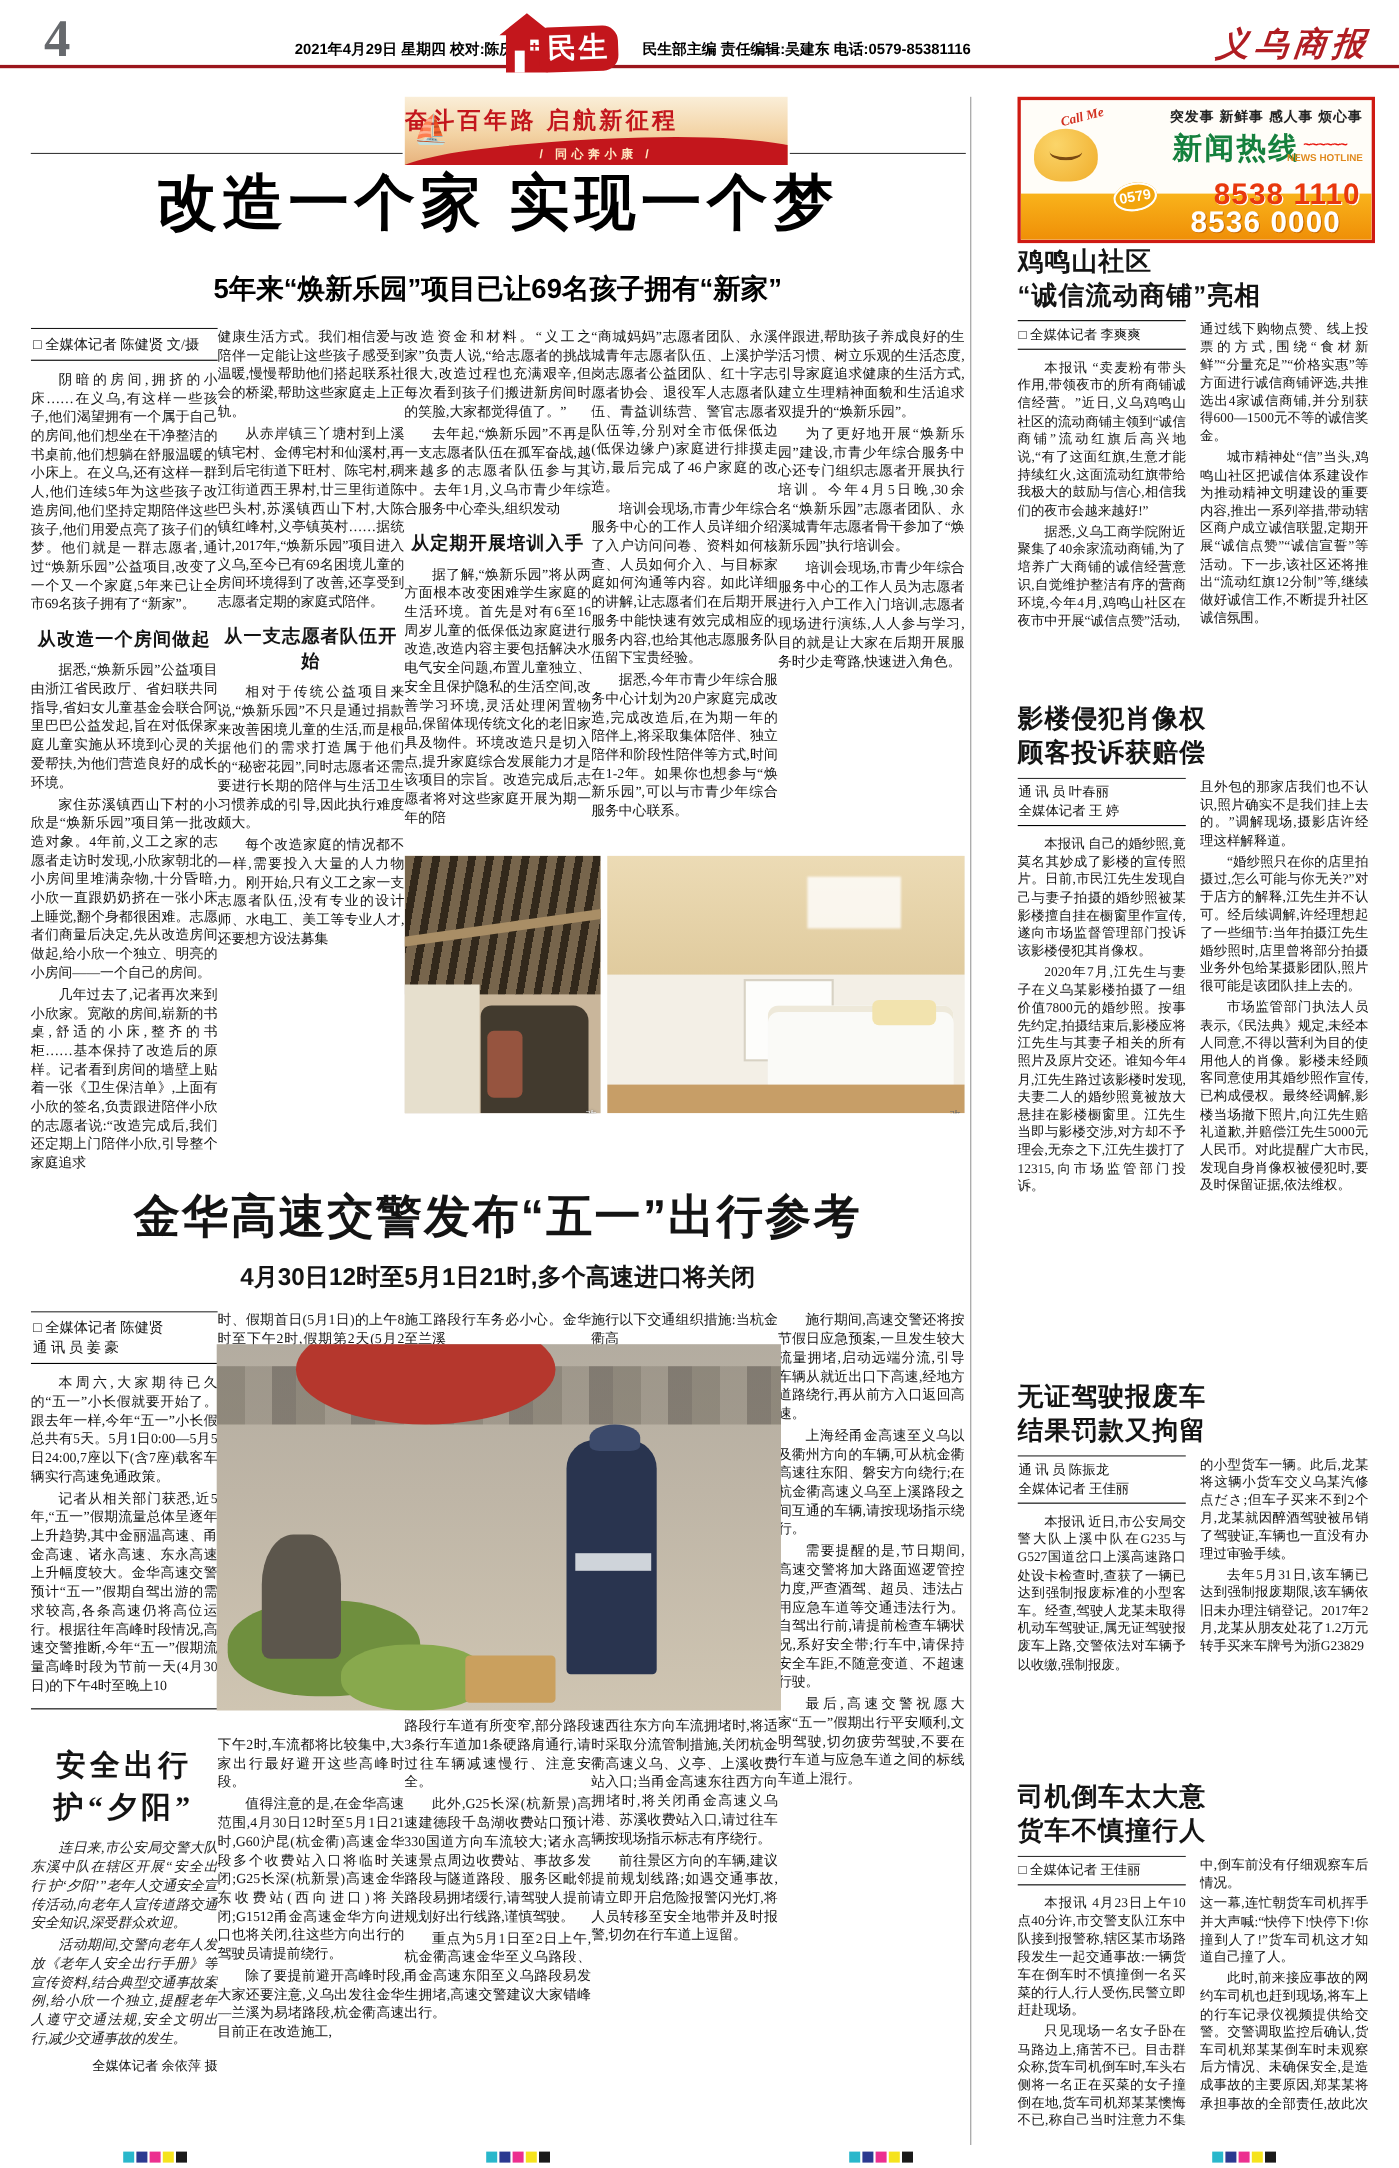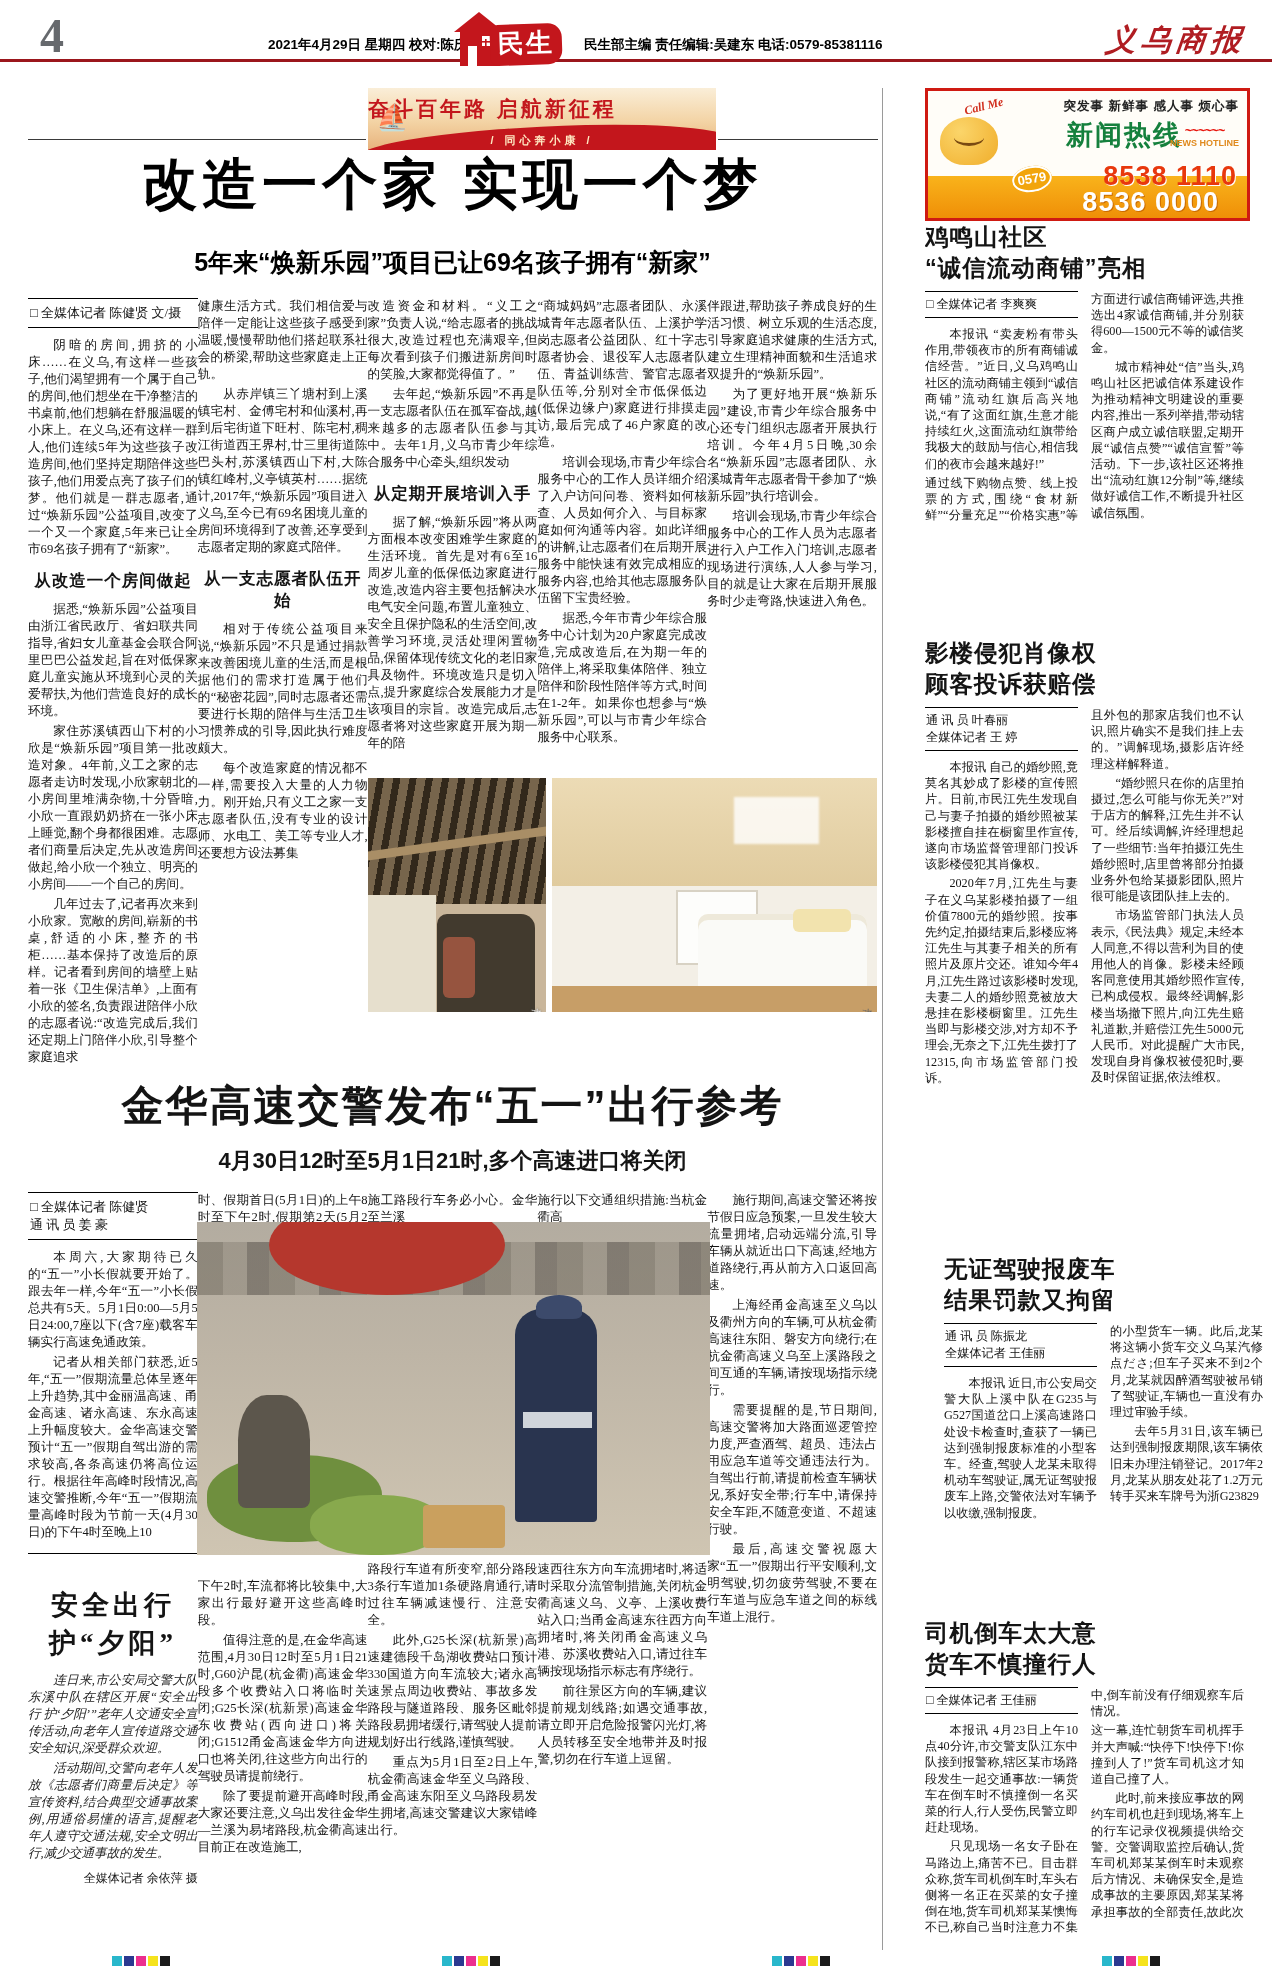--- a/index.html
+++ b/index.html
@@ -227,21 +227,21 @@
           <p class="para">本周六,大家期待已久的“五一”小长假就要开始了。跟去年一样,今年“五一”小长假总共有5天。5月1日0:00—5月5日24:00,7座以下(含7座)载客车辆实行高速免通政策。</p>
           <p class="para">记者从相关部门获悉,近5年,“五一”假期流量总体呈逐年上升趋势,其中金丽温高速、甬金高速、诸永高速、东永高速上升幅度较大。金华高速交警预计“五一”假期自驾出游的需求较高,各条高速仍将高位运行。根据往年高峰时段情况,高速交警推断,今年“五一”假期流量高峰时段为节前一天(4月30日)的下午4时至晚上10</p>
         </div>
       <div class="cap-box">
         <div class="cap-title">
           <span>安全出行</span><br>
           <span>护“夕阳”</span>
         </div>
         <div>
             <p class="para ital">连日来,市公安局交警大队东溪中队在辖区开展“安全出行 护‘夕阳’”老年人交通安全宣传活动,向老年人宣传道路交通安全知识,深受群众欢迎。</p>
-            <p class="para ital">活动期间,交警向老年人发放《志愿者们商量后决定》等宣传资料,结合典型交通事故案例,用通俗易懂的语言,提醒老年人遵守交通法规,安全文明出行,减少交通事故的发生。</p>
+            <p class="para ital">活动期间,交警向老年人发放《老年人安全出行手册》等宣传资料,结合典型交通事故案例,给小欣一个独立,提醒老年人遵守交通法规,安全文明出行,减少交通事故的发生。</p>
           </div>
         <div class="cap-credit">全媒体记者 余依萍 摄</div>
       </div>
     </div>
     <div class="ncol">
         <div>
           <p class="para cont">时、假期首日(5月1日)的上午8时至下午2时,假期第2天(5月2日)的上午8时至</p>
           <div class="pgap"></div>
           <p class="para cont">下午2时,车流都将比较集中,大家出行最好避开这些高峰时段。</p>
           <p class="para">值得注意的是,在金华高速范围,4月30日12时至5月1日21时,G60沪昆(杭金衢)高速金华段多个收费站入口将临时关闭;G25长深(杭新景)高速金华东收费站(西向进口)将关闭;G1512甬金高速金华方向进口也将关闭,往这些方向出行的驾驶员请提前绕行。</p>
@@ -308,20 +308,21 @@
   <div class="sb-art" style="top:222px;height:412px;">
     <div class="sb-hl">
       <span>鸡鸣山社区</span><br><span>“诚信流动商铺”亮相</span>
     </div>
     <div class="sb-body" style="height:318px;">
       <div class="sb-by">
         <span>□ 全媒体记者 李爽爽</span>
       </div>
       <div>
           <p class="para">本报讯 “卖麦粉有带头作用,带领夜市的所有商铺诚信经营。”近日,义乌鸡鸣山社区的流动商铺主领到“诚信商铺”流动红旗后高兴地说,“有了这面红旗,生意才能持续红火,这面流动红旗带给我极大的鼓励与信心,相信我们的夜市会越来越好!”</p>
+          <p class="para">据悉,义乌工商学院附近聚集了40余家流动商铺,为了培养广大商铺的诚信经营意识,自觉维护整洁有序的营商环境,今年4月,鸡鸣山社区在夜市中开展“诚信点赞”活动,</p>
           <p class="para cont">通过线下购物点赞、线上投票的方式,围绕“食材新鲜”“分量充足”“价格实惠”等方面进行诚信商铺评选,共推选出4家诚信商铺,并分别获得600—1500元不等的诚信奖金。</p>
           <p class="para">城市精神处“信”当头,鸡鸣山社区把诚信体系建设作为推动精神文明建设的重要内容,推出一系列举措,带动辖区商户成立诚信联盟,定期开展“诚信点赞”“诚信宣誓”等活动。下一步,该社区还将推出“流动红旗12分制”等,继续做好诚信工作,不断提升社区诚信氛围。</p>
         </div>
     </div>
   </div>
 
   <div class="sb-art" style="top:638px;height:606px;">
     <div class="sb-hl">
       <span>影楼侵犯肖像权</span><br><span>顾客投诉获赔偿</span>
     </div>
@@ -333,21 +334,21 @@
       <div>
           <p class="para">本报讯 自己的婚纱照,竟莫名其妙成了影楼的宣传照片。日前,市民江先生发现自己与妻子拍摄的婚纱照被某影楼擅自挂在橱窗里作宣传,遂向市场监督管理部门投诉该影楼侵犯其肖像权。</p>
           <p class="para">2020年7月,江先生与妻子在义乌某影楼拍摄了一组价值7800元的婚纱照。按事先约定,拍摄结束后,影楼应将江先生与其妻子相关的所有照片及原片交还。谁知今年4月,江先生路过该影楼时发现,夫妻二人的婚纱照竟被放大悬挂在影楼橱窗里。江先生当即与影楼交涉,对方却不予理会,无奈之下,江先生拨打了12315,向市场监管部门投诉。</p>
           <p class="para cont">且外包的那家店我们也不认识,照片确实不是我们挂上去的。”调解现场,摄影店许经理这样解释道。</p>
           <p class="para">“婚纱照只在你的店里拍摄过,怎么可能与你无关?”对于店方的解释,江先生并不认可。经后续调解,许经理想起了一些细节:当年拍摄江先生婚纱照时,店里曾将部分拍摄业务外包给某摄影团队,照片很可能是该团队挂上去的。</p>
           <p class="para">市场监管部门执法人员表示,《民法典》规定,未经本人同意,不得以营利为目的使用他人的肖像。影楼未经顾客同意使用其婚纱照作宣传,已构成侵权。最终经调解,影楼当场撤下照片,向江先生赔礼道歉,并赔偿江先生5000元人民币。对此提醒广大市民,发现自身肖像权被侵犯时,要及时保留证据,依法维权。</p>
         </div>
     </div>
   </div>
 
-  <div class="sb-art" style="top:1254px;height:356px;margin-left:19px;">
+  <div class="sb-art" style="top:1254px;height:356px;">
     <div class="sb-hl">
       <span>无证驾驶报废车</span><br><span>结果罚款又拘留</span>
     </div>
     <div class="sb-body" style="height:278px;">
       <div class="sb-by">
         <span>通 讯 员  陈振龙</span>
           <span>全媒体记者 王佳丽</span>
       </div>
       <div>
           <p class="para">本报讯 近日,市公安局交警大队上溪中队在G235与G527国道岔口上溪高速路口处设卡检查时,查获了一辆已达到强制报废标准的小型客车。经查,驾驶人龙某未取得机动车驾驶证,属无证驾驶报废车上路,交警依法对车辆予以收缴,强制报废。</p>

